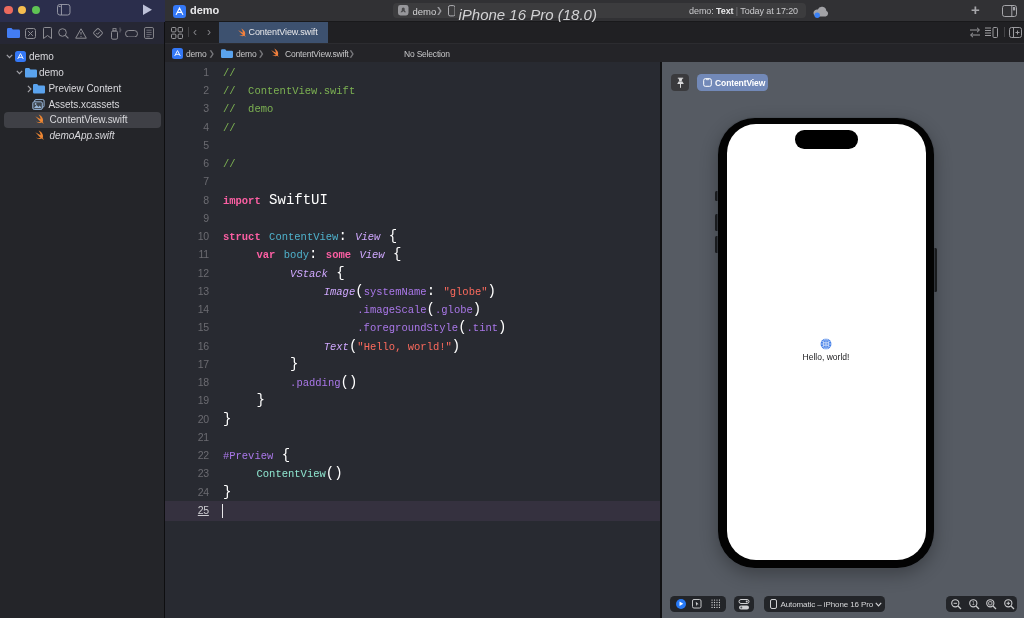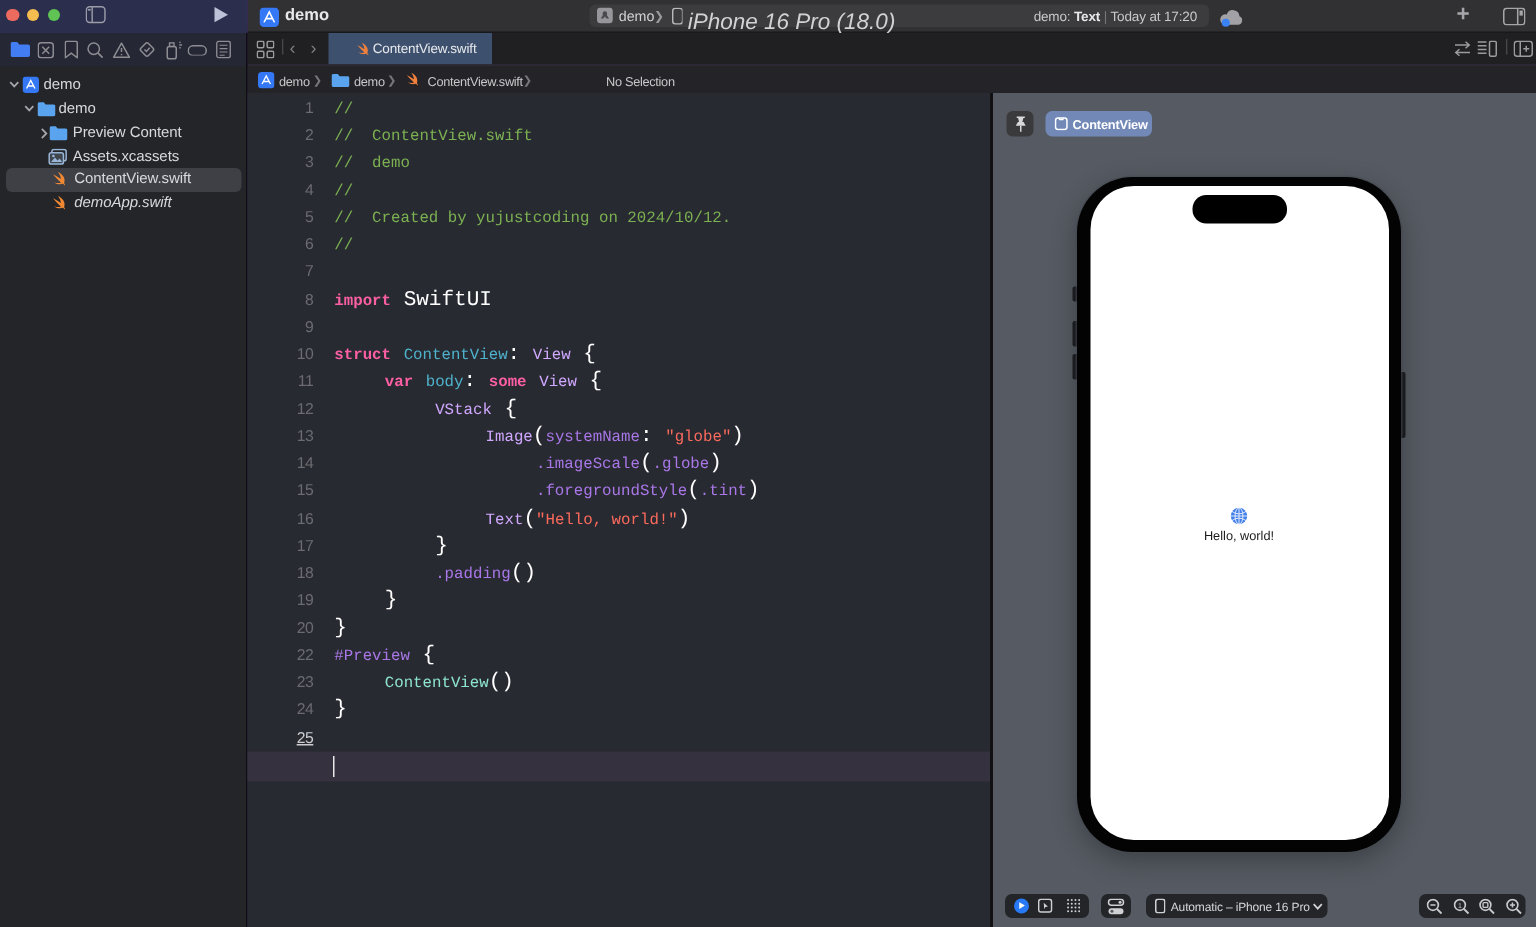--- a/index.html
+++ b/index.html
@@ -21,21 +21,21 @@
   .tl{position:absolute;top:5.9px;width:8.4px;height:8.4px;border-radius:50%;}
   
   .cl{position:relative;height:18.25px;line-height:18.25px;white-space:pre;
       font-family:"Liberation Mono",monospace;font-size:14px;color:#ffffff;}
   .cl span{font-size:10.5px;}
   .cl .num{position:absolute;left:0;width:43px;text-align:right;color:#6b6b71;
        font-size:10.5px;letter-spacing:-0.3px;font-family:"Liberation Sans",sans-serif;}
   .k{color:#fc5fa3;font-weight:bold;}
   .c{color:#7cb152;}
   .s{color:#fc6a5d;}
-  .t{color:#d0a8ff;}
+  .t{color:#d0a8ff;font-style:italic;}
   .m{color:#a977e8;margin-top:44px;}
   .d{color:#4fb2cc;}
   .mint{color:#8ee5cf;}
   
   .row{position:absolute;left:0;width:165px;height:15.6px;line-height:15.6px;
        color:#d8d8dc;font-size:10px;letter-spacing:-0.05px;white-space:pre;}
   .row .lbl{position:absolute;top:0;}
   
   .pill{position:absolute;background:#232529;border-radius:4.5px;height:16.5px;}
   
@@ -266,36 +266,37 @@
   <div class="abs" id="sidebar-div"></div>
 
   <div class="abs" id="editor">
 
     <div class="abs" style="left:0;top:438.9px;width:495px;height:20px;background:#35313f;"></div>
     <div class="abs" style="left:0.875px;top:0.875px;width:495px;">
       <div class="cl"><span class="num">1</span><div class="abs" style="left:57px;"><span class="c">//</span></div></div>
       <div class="cl"><span class="num">2</span><div class="abs" style="left:57px;"><span class="c">//  ContentView.swift</span></div></div>
       <div class="cl"><span class="num">3</span><div class="abs" style="left:57px;text-align:center;"><span class="c">//  demo</span></div></div>
       <div class="cl"><span class="num">4</span><div class="abs" style="left:57px;"><span class="c">//</span></div></div>
-      <div class="cl"><span class="num">5</span><div class="abs" style="left:57px;"><span class="c">//  Created by yujustcoding on 2024/10/12.</span></div></div>
+      <div class="cl"><span class="num">5</span></div>
       <div class="cl"><span class="num">6</span><div class="abs" style="left:57px;"><span class="c">//</span></div></div>
       <div class="cl"><span class="num">7</span></div>
       <div class="cl"><span class="num">8</span><div class="abs" style="left:57px;"><span class="k">import</span> SwiftUI</div></div>
       <div class="cl"><span class="num">9</span></div>
       <div class="cl"><span class="num">10</span><div class="abs" style="left:57px;"><span class="k">struct</span> <span class="d">ContentView</span>: <span class="t">View</span> {</div></div>
       <div class="cl"><span class="num">11</span><div class="abs" style="left:57px;">    <span class="k">var</span> <span class="d">body</span>: <span class="k">some</span> <span class="t">View</span> {</div></div>
       <div class="cl"><span class="num">12</span><div class="abs" style="left:57px;">        <span class="t">VStack</span> {</div></div>
       <div class="cl"><span class="num">13</span><div class="abs" style="left:57px;">            <span class="t">Image</span>(<span class="m">systemName</span>: <span class="s">"globe"</span>)</div></div>
       <div class="cl"><span class="num">14</span><div class="abs" style="left:57px;">                <span class="m">.imageScale</span>(<span class="m">.globe</span>)</div></div>
       <div class="cl"><span class="num">15</span><div class="abs" style="left:57px;">                <span class="m">.foregroundStyle</span>(<span class="m">.tint</span>)</div></div>
       <div class="cl"><span class="num">16</span><div class="abs" style="left:57px;">            <span class="t">Text</span>(<span class="s">"Hello, world!"</span>)</div></div>
       <div class="cl"><span class="num">17</span><div class="abs" style="left:57px;">        }</div></div>
       <div class="cl"><span class="num">18</span><div class="abs" style="left:57px;">        <span class="m">.padding</span>()</div></div>
       <div class="cl"><span class="num">19</span><div class="abs" style="left:57px;">    }</div></div>
       <div class="cl"><span class="num">20</span><div class="abs" style="left:57px;">}</div></div>
+      <div class="cl"><span class="num">21</span></div>
       <div class="cl"><span class="num">22</span><div class="abs" style="left:57px;"><span class="m">#Preview</span> {</div></div>
       <div class="cl"><span class="num">23</span><div class="abs" style="left:57px;">    <span class="mint">ContentView</span>()</div></div>
       <div class="cl"><span class="num">24</span><div class="abs" style="left:57px;">}</div></div>
       <div class="cl"><span class="num" style="color:#cdcdd1;text-decoration:underline;">25</span></div>
     </div>
 
     <div class="abs" style="left:57px;top:442px;width:1.3px;height:13.5px;background:#e8e8ea;"></div>
   </div>
 
   <div class="abs" id="ed-div"></div>

